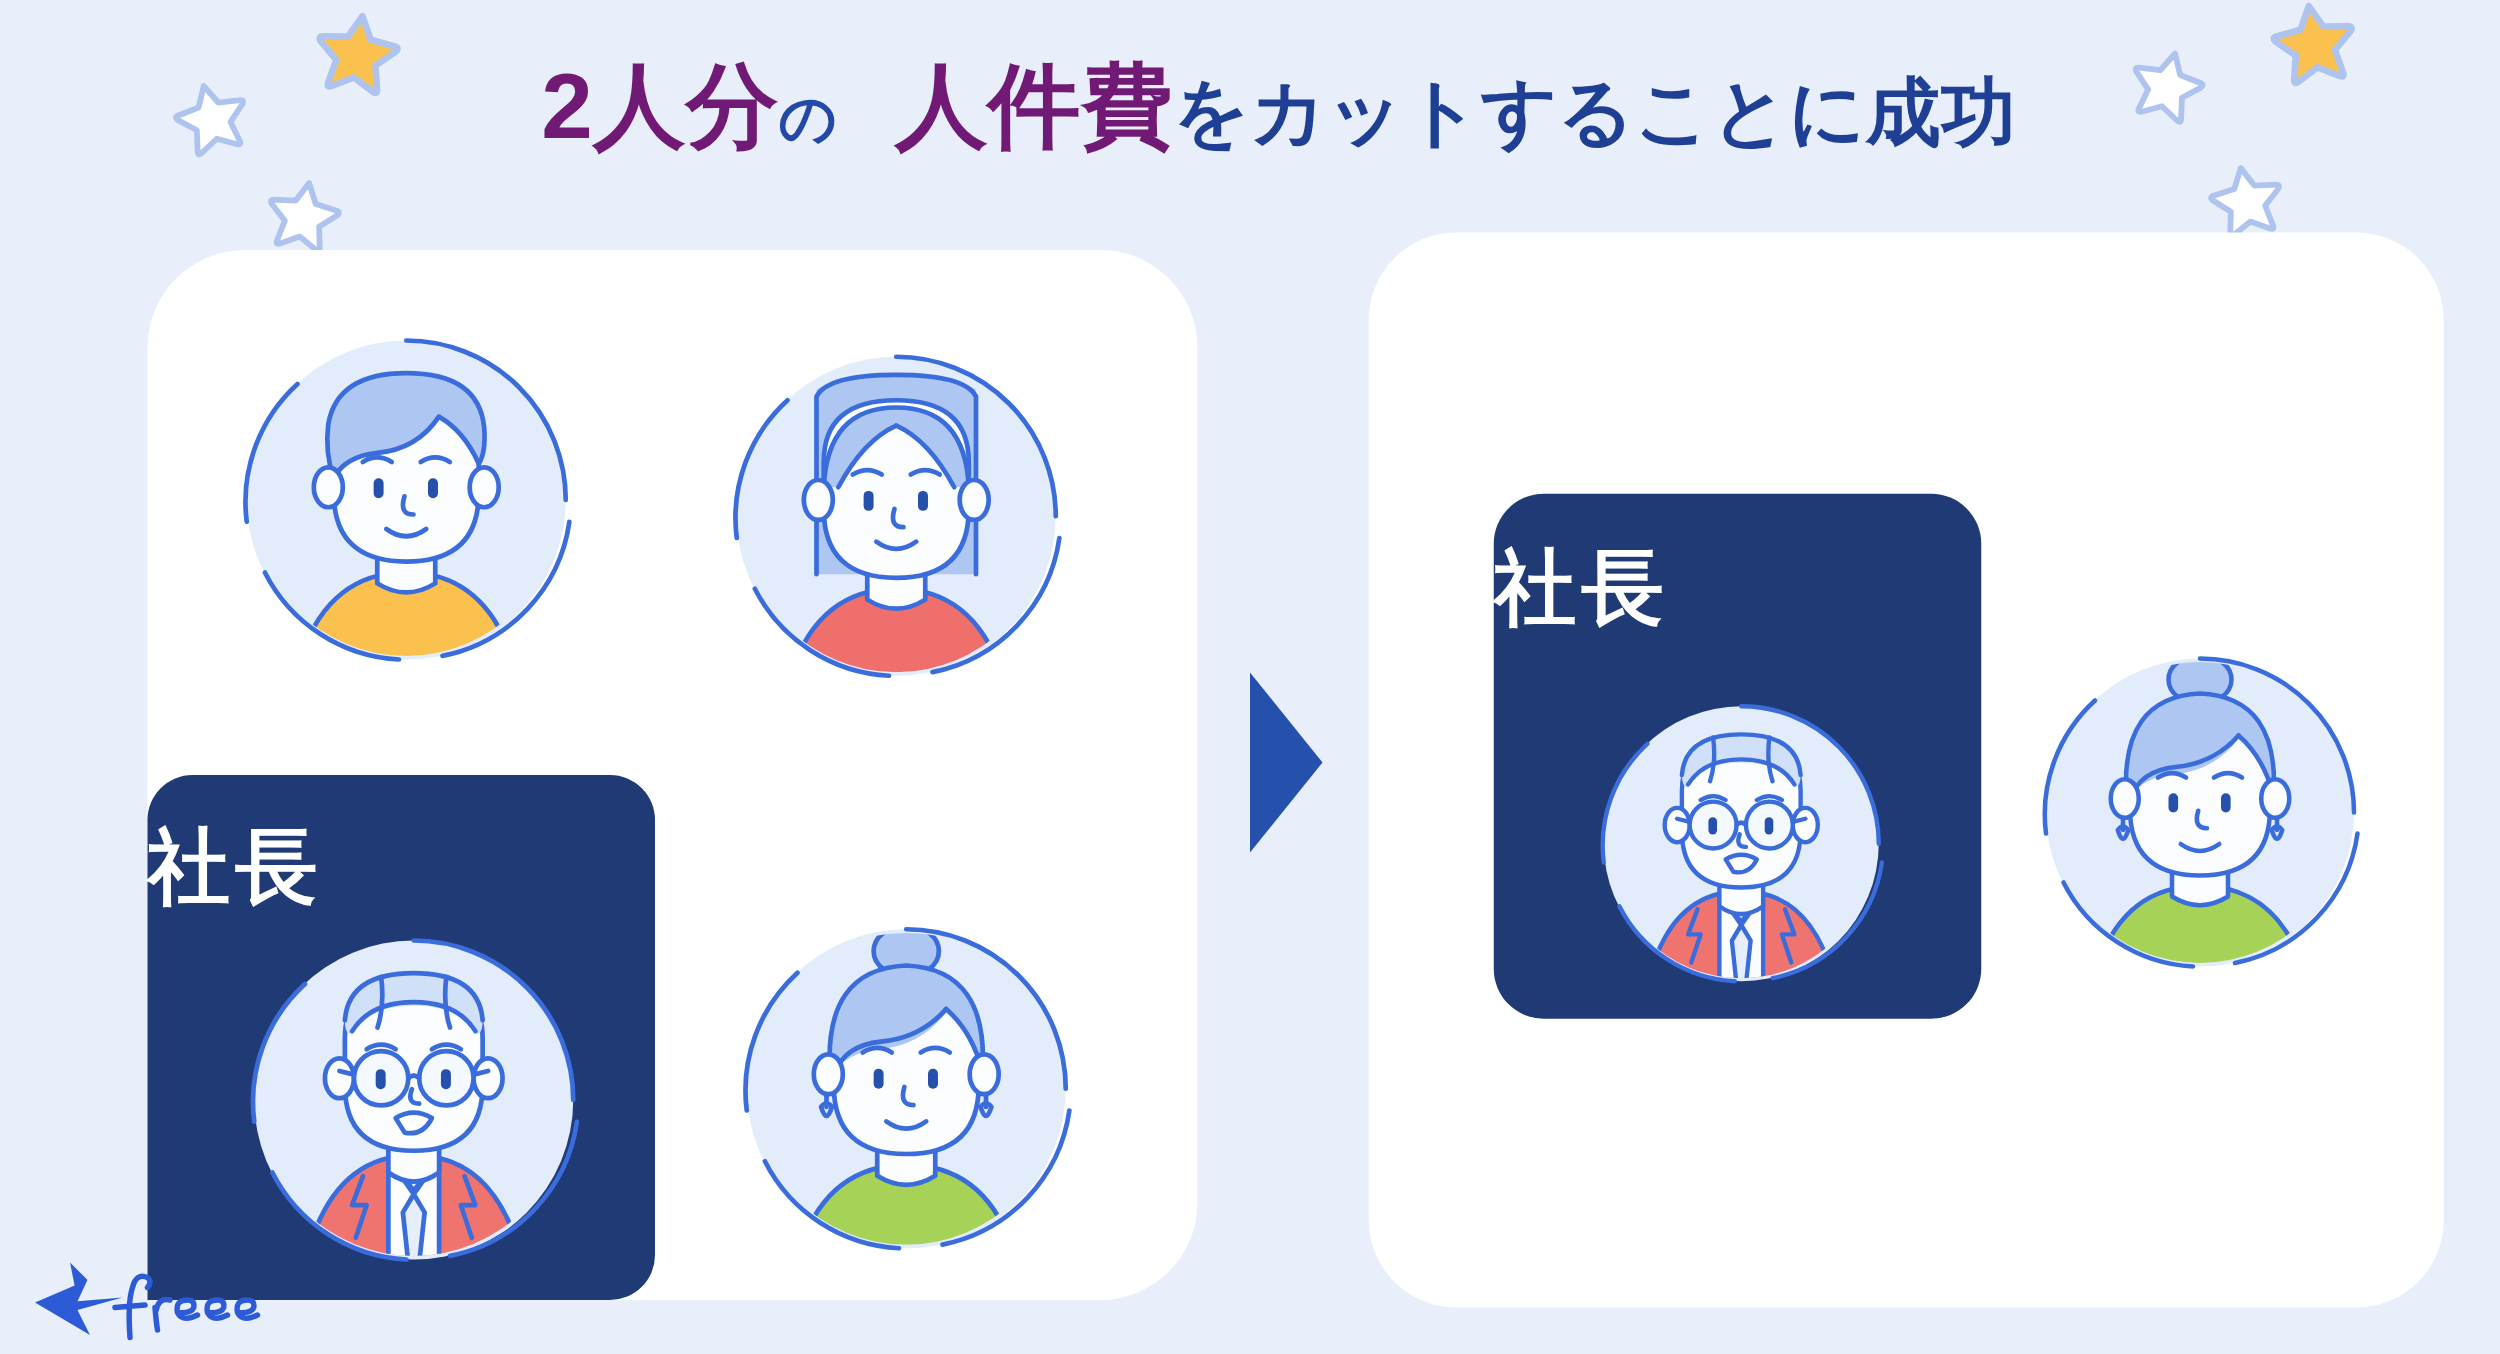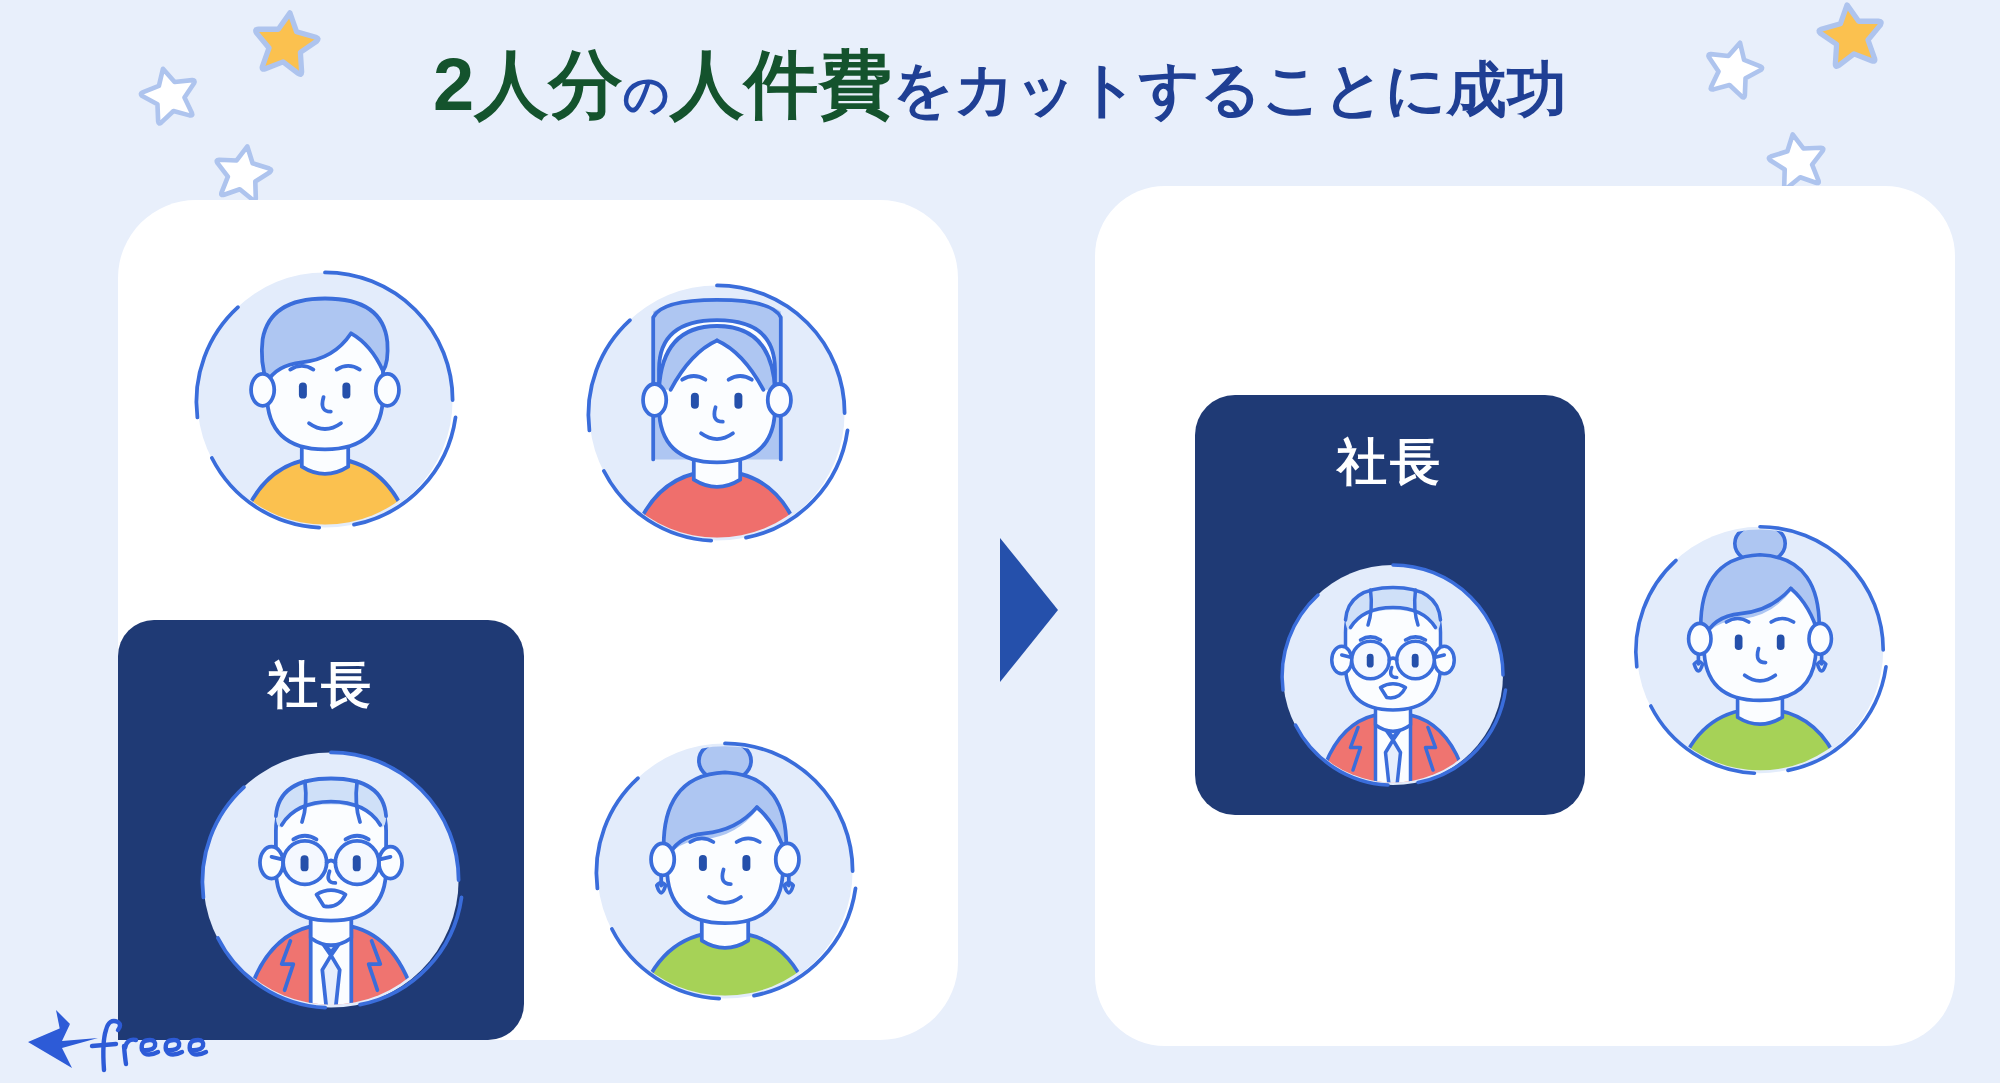--- a/index.html
+++ b/index.html
@@ -9,21 +9,21 @@
     font-family:"Liberation Sans","DejaVu Sans",sans-serif;
   }
   #stage{ position:relative; width:2000px; height:1083px; background:#e8effb; }
 
   
   .title{
     position:absolute; left:0; top:48px; width:2000px;
     text-align:center; white-space:nowrap;
     color:#1d3a87; letter-spacing:.01em;
   }
-  .title .big{ font-size:74px; font-weight:bold; line-height:1; color:#14532d; }
+  .title .big{ font-size:74px; font-weight:bold; line-height:1; color:#701a75;margin-left:46px; }
   .title .mid{ font-size:60px; font-weight:bold; line-height:1; color:#1f3f94; }
   .title .sm{  font-size:46px; font-weight:bold; line-height:1; color:#2248a8; }
 
   
   .star{ position:absolute; }
   .star svg{ display:block; overflow:visible; }
 
   
   .panel{
     position:absolute; background:#ffffff;
@@ -40,22 +40,22 @@
   .avatar{ position:absolute; }
   .avatar svg{ display:block; }
 
   
   .boss-card{ position:absolute; background:#1f3a75; }
   #boss-card-left { left:118px; top:620px; width:406px; height:420px;
                     border-radius:36px 36px 36px 0; }
   #boss-card-right{ left:1195px; top:395px; width:390px; height:420px;
                     border-radius:40px; }
   .boss-label{
-    position:absolute; left:0; width:100%; text-align:center;
-    color:#ffffff; font-size:50px; font-weight:bold; line-height:1;
+    position:absolute; left:0; width:100%; text-align:left;
+    color:#ffffff; font-size:66px; font-weight:bold; line-height:1;
     letter-spacing:.06em; white-space:nowrap;
   }
   #boss-label-left { top:40px; }
   #boss-label-right{ top:42px; }
 
   
   #logo{ position:absolute; left:26px; top:1008px; width:200px; height:66px; }
   #logo svg{ display:block; }
 </style>
 </head>

